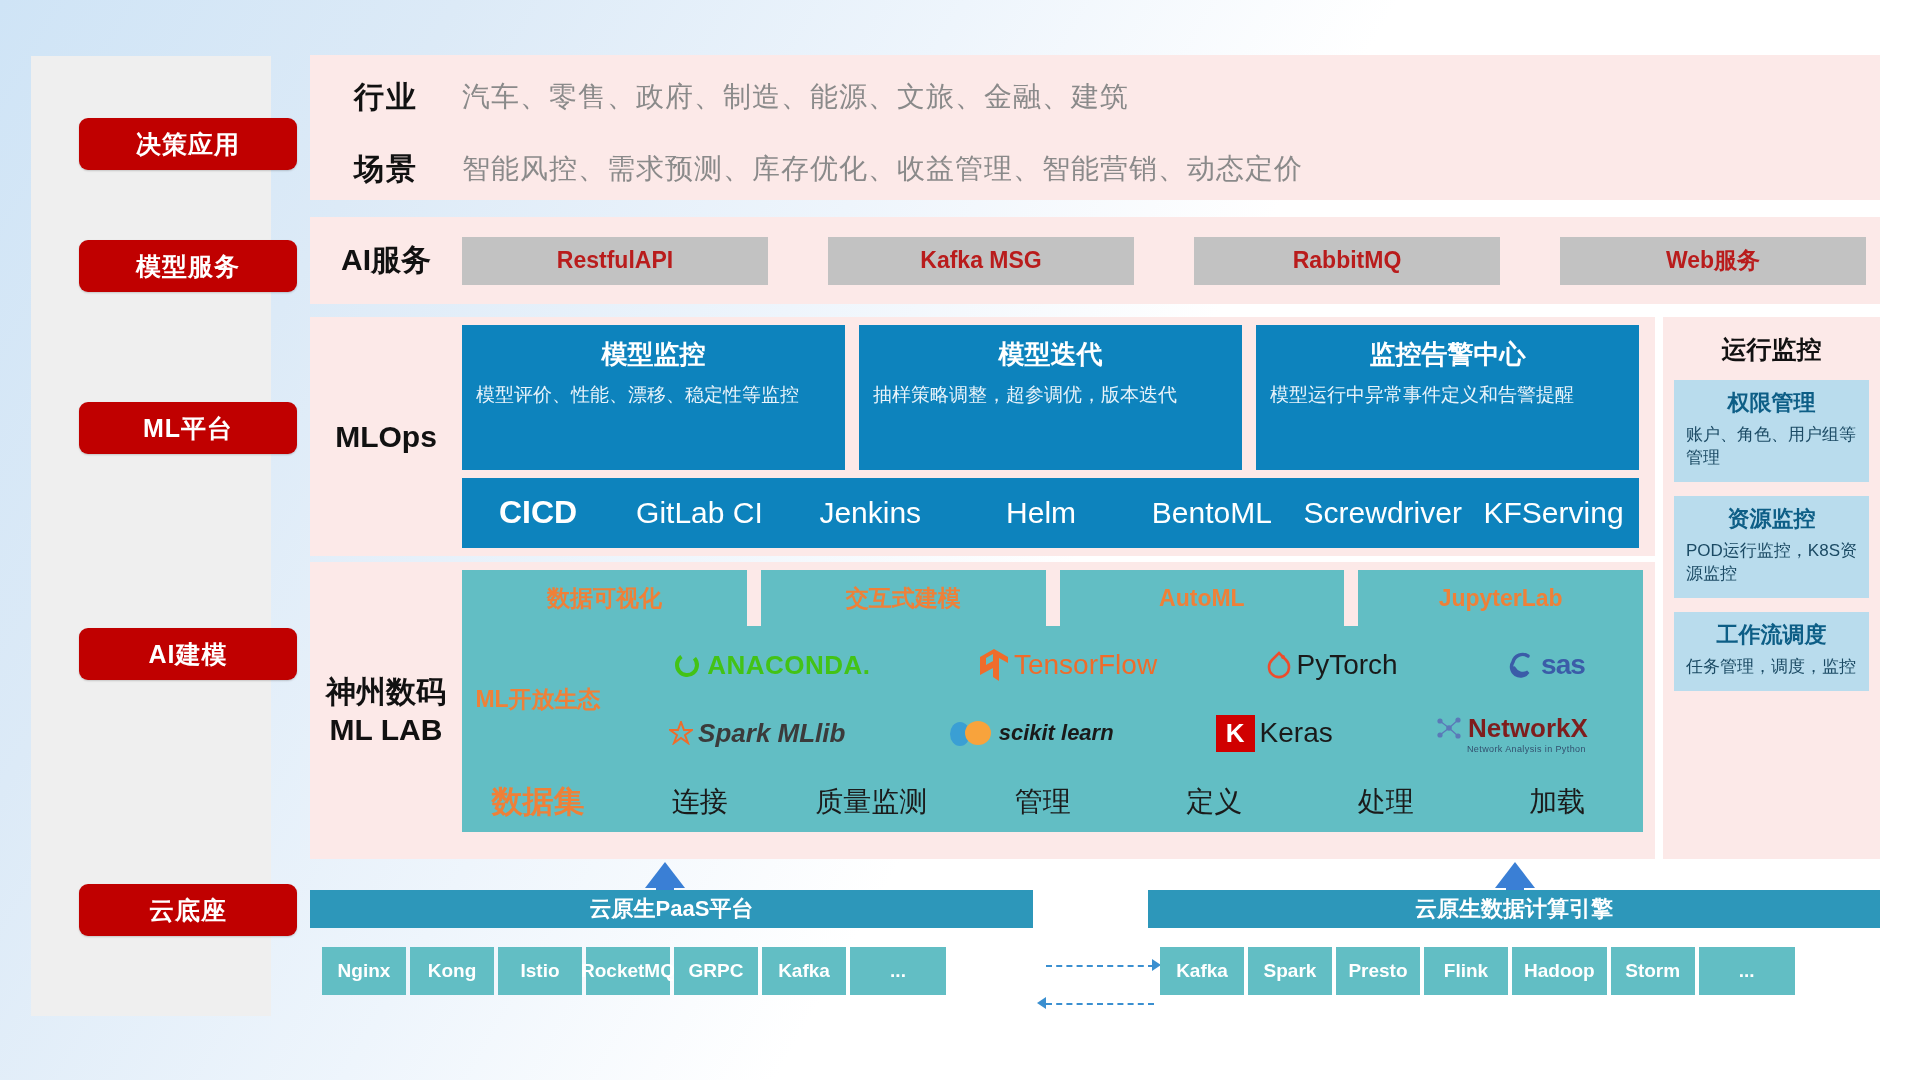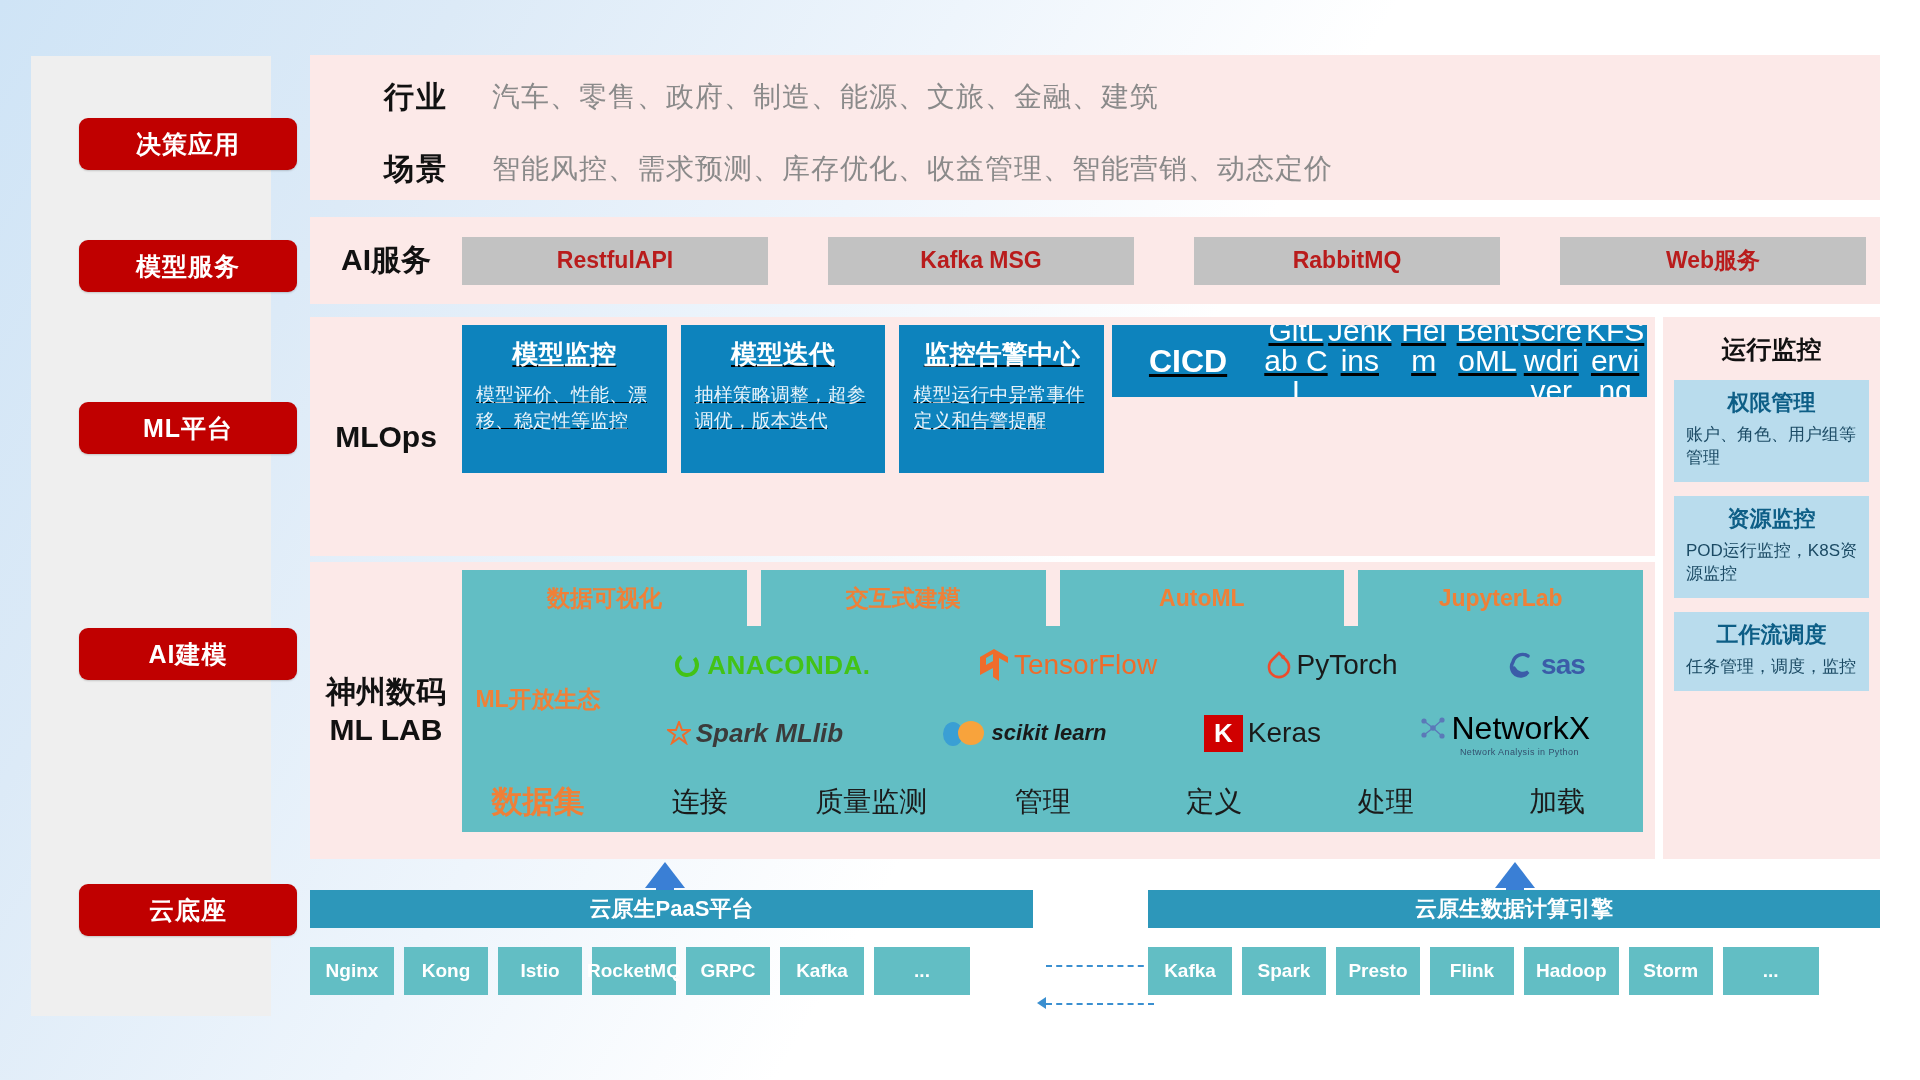--- a/index.html
+++ b/index.html
@@ -23,21 +23,21 @@
     color:#fff; font-size:25px; font-weight:bold;
     display:flex; align-items:center; justify-content:center;
     letter-spacing:1px;
     box-shadow:0 1px 2px rgba(0,0,0,.18);
   }
 
   .band { background:#fce9e8; position:absolute; }
 
   
   .band-top { left:310px; top:55px; width:1570px; height:145px; }
-  .kv-row { display:flex; align-items:center; height:72px;padding-left:30px; }
+  .kv-row { display:flex; align-items:center; height:72px; }
   .kv-key {
     width:152px; text-align:center; font-size:30px; font-weight:bold; color:#111;
     letter-spacing:2px;
   }
   .kv-val { font-size:28px; color:#8a8a8a; letter-spacing:1px; }
 
   
   .band-svc { left:310px; top:217px; width:1570px; height:87px; display:flex; align-items:center; }
   .svc-label { width:152px; text-align:center; font-size:30px; font-weight:bold; color:#111; }
   .svc-items { flex:1; display:flex; gap:60px; padding-right:14px; }
@@ -47,21 +47,21 @@
     display:flex; align-items:center; justify-content:center;text-align:center;
   }
 
   
   .band-mlops { left:310px; top:317px; width:1345px; height:239px; display:flex; }
   .band-leftlabel {
     width:152px; display:flex; flex-direction:column;
     align-items:center; justify-content:center;
     font-size:30px; font-weight:bold; color:#111; text-align:center; line-height:1.25;
   }
-  .mlops-right { flex:1; padding:8px 8px 8px 0; display:flex; flex-direction:row; gap:8px;text-decoration:underline; }
+  .mlops-right { flex:1; padding:8px 16px 8px 0; display:flex; flex-direction:column; gap:8px; }
   .mlops-cards { display:flex; gap:14px; height:148px; }
   .mlops-card {
     flex:1; background:#0d83bd; color:#fff; padding:12px 14px;
     display:flex; flex-direction:column; overflow:hidden;
   }
   .mlops-card .t { font-size:26px; font-weight:bold; text-align:center; margin-bottom:10px; }
   .mlops-card .d { font-size:19px; line-height:1.35; color:#e8f3fa; }
 
   .cicd {
     height:72px; background:#0d83bd; display:flex; align-items:center; overflow:hidden;
@@ -109,21 +109,21 @@
 
   
   .cloud-bar {
     position:absolute; height:38px; background:#2d97ba; color:#fff;
     display:flex; align-items:center; justify-content:center;
     font-size:22px; font-weight:bold;
   }
   .bar-paas { left:310px; top:890px; width:723px; }
   .bar-engine { left:1148px; top:890px; width:732px; }
 
-  .chip-row { position:absolute; top:947px; display:flex; gap:10px; }
+  .chip-row { position:absolute; top:947px; display:flex; gap:4px;margin-left:12px; }
   .chip {
     background:#62bec4; color:#fff; height:48px; min-width:84px; padding:0 12px;
     font-size:19px; font-weight:bold;
     display:flex; align-items:center; justify-content:center; text-align:center; line-height:1.05;
   }
   .chips-left { left:310px; }
   .chips-right { left:1148px; }
 
   .arrow-up {
     position:absolute; width:0; height:0;
@@ -283,21 +283,21 @@
                       <line x1="23" y1="21" x2="14" y2="13"></line>
                   </g>
                   <g fill="#5b79b8">
                     <circle cx="5" cy="6" r="2.6"></circle>
                       <circle cx="23" cy="5" r="2.6"></circle>
                     <circle cx="14" cy="13" r="2.8"></circle>
                       <circle cx="5" cy="20" r="2.6"></circle>
                       <circle cx="23" cy="21" r="2.6"></circle>
                   </g>
                 </svg>
-                <span class="logo-txt" style="color:#000000;font-size:32px;font-weight:normal">NetworkX</span>
+                <span class="logo-txt" style="color:#7f1d1d;font-size:26px;font-weight:bold">NetworkX</span>
               </div>
               <span style="font-size:9px;color:#33506e;letter-spacing:.4px;margin-left:30px">Network Analysis in Python</span>
             </div>
           </div>
 
         </div>
       </div>
 
       <div class="ds-row">
         <div class="ds-head">数据集</div>

